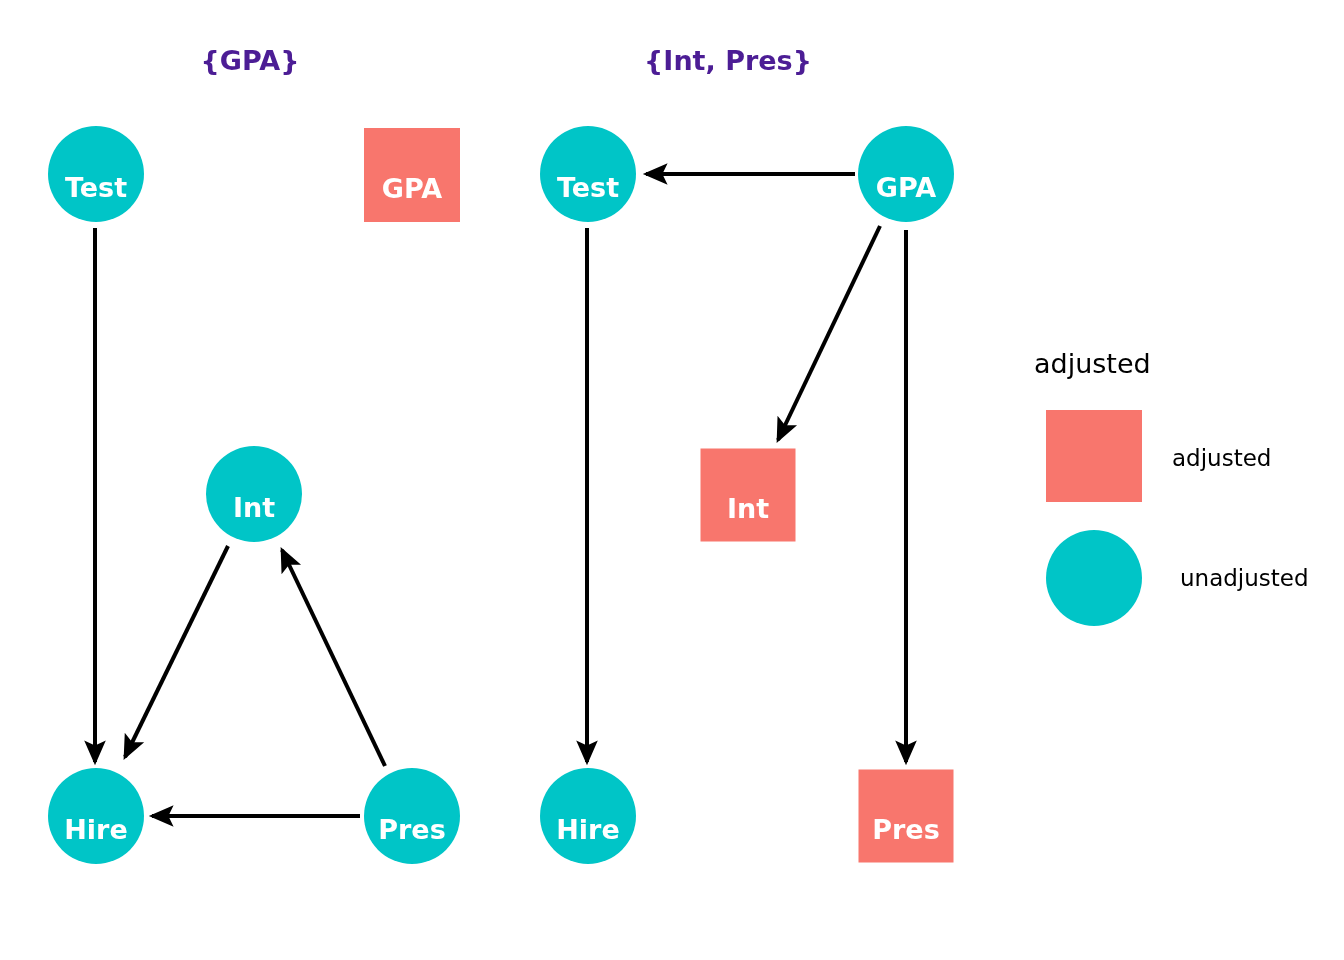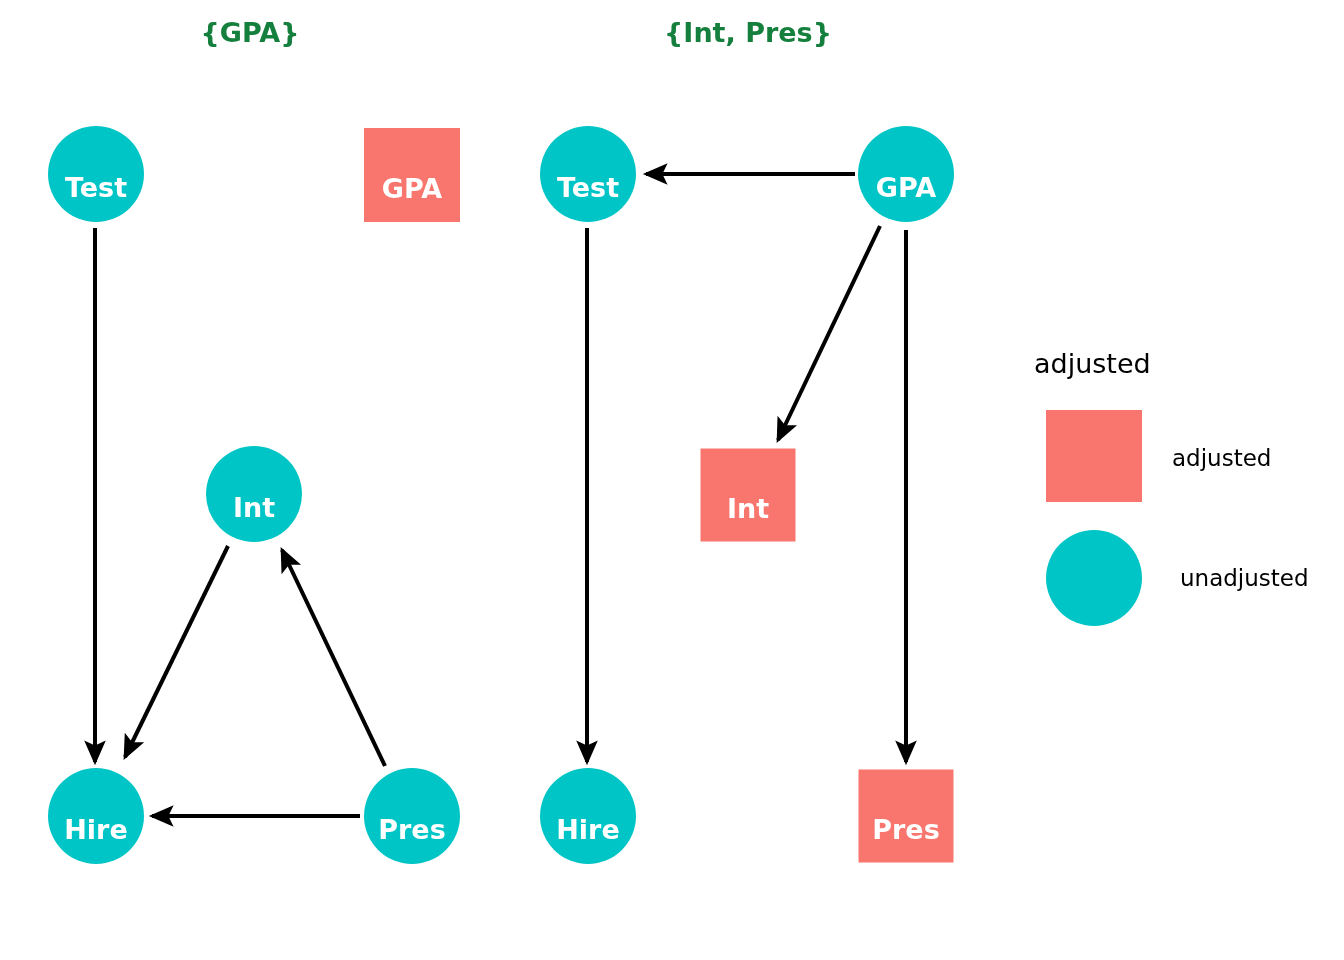--- a/index.html
+++ b/index.html
@@ -13,25 +13,26 @@
     height: 960px;
     background: #ffffff;
     overflow: hidden;
     font-family: "DejaVu Sans", sans-serif;
   }
   .panel-title {
     position: absolute;
     font-family: "DejaVu Sans", sans-serif;
     font-weight: bold;
     font-size: 27px;
-    color: #15803d;
+    color: #4c1d95;
     text-align: center;
     white-space: nowrap;
     transform: translate(-50%, -50%);
     letter-spacing: 0px;
+    margin-top: 28px;
   }
   .node {
     position: absolute;
     display: flex;
     align-items: center;
     justify-content: center;
     color: #ffffff;
     font-family: "DejaVu Sans", sans-serif;
     font-weight: bold;
     font-size: 27px;
@@ -137,14 +138,14 @@
       </div>
     </div>
   <div id="legend-layer" class="legend">
       <div class="legend-title" style="left: 1034px; top: 348px;">adjusted</div>
       <div class="legend-swatch square" style="left: 1046px; top: 410px; width: 96px; height: 92px; background: rgb(248, 118, 109);"></div>
       <div class="legend-text" style="left: 1172px; top: 458px;">adjusted</div>
       <div class="legend-swatch circle" style="left: 1046px; top: 530px; width: 96px; height: 96px; background: rgb(0, 197, 199);"></div>
       <div class="legend-text" style="left: 1172px; top: 578px; margin-left: 8px;">unadjusted</div>
     </div>
 <div class="panel-title" style="left: 250px; top: 32px;">{GPA}</div>
-    <div class="panel-title" style="left: 748px; top: 32px; text-align: right;">{Int, Pres}</div>
+    <div class="panel-title" style="left: 728px; top: 32px; text-align: right;">{Int, Pres}</div>
   </div>
 
 </body></html>

